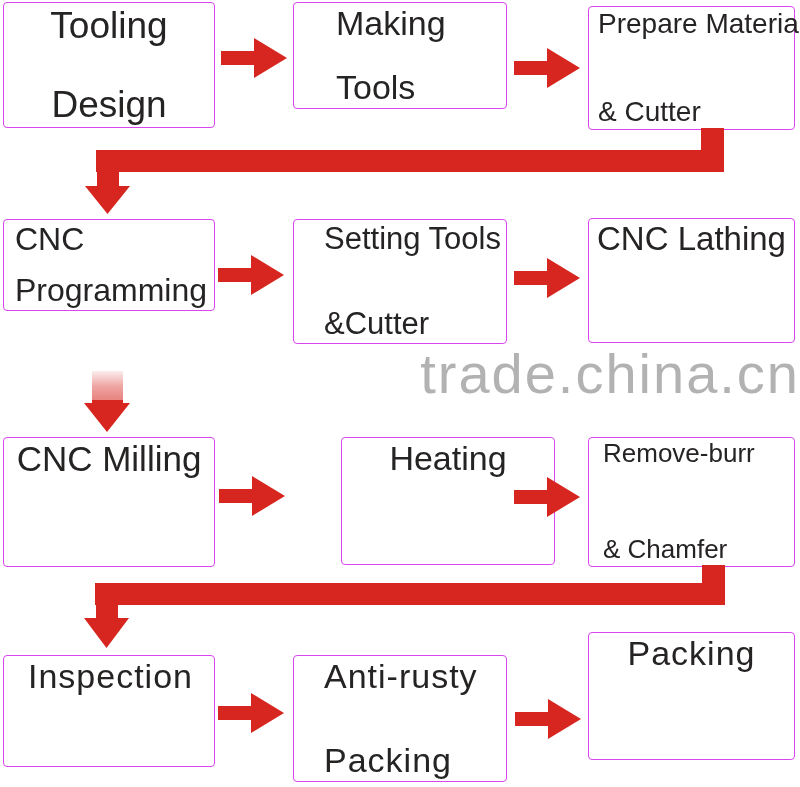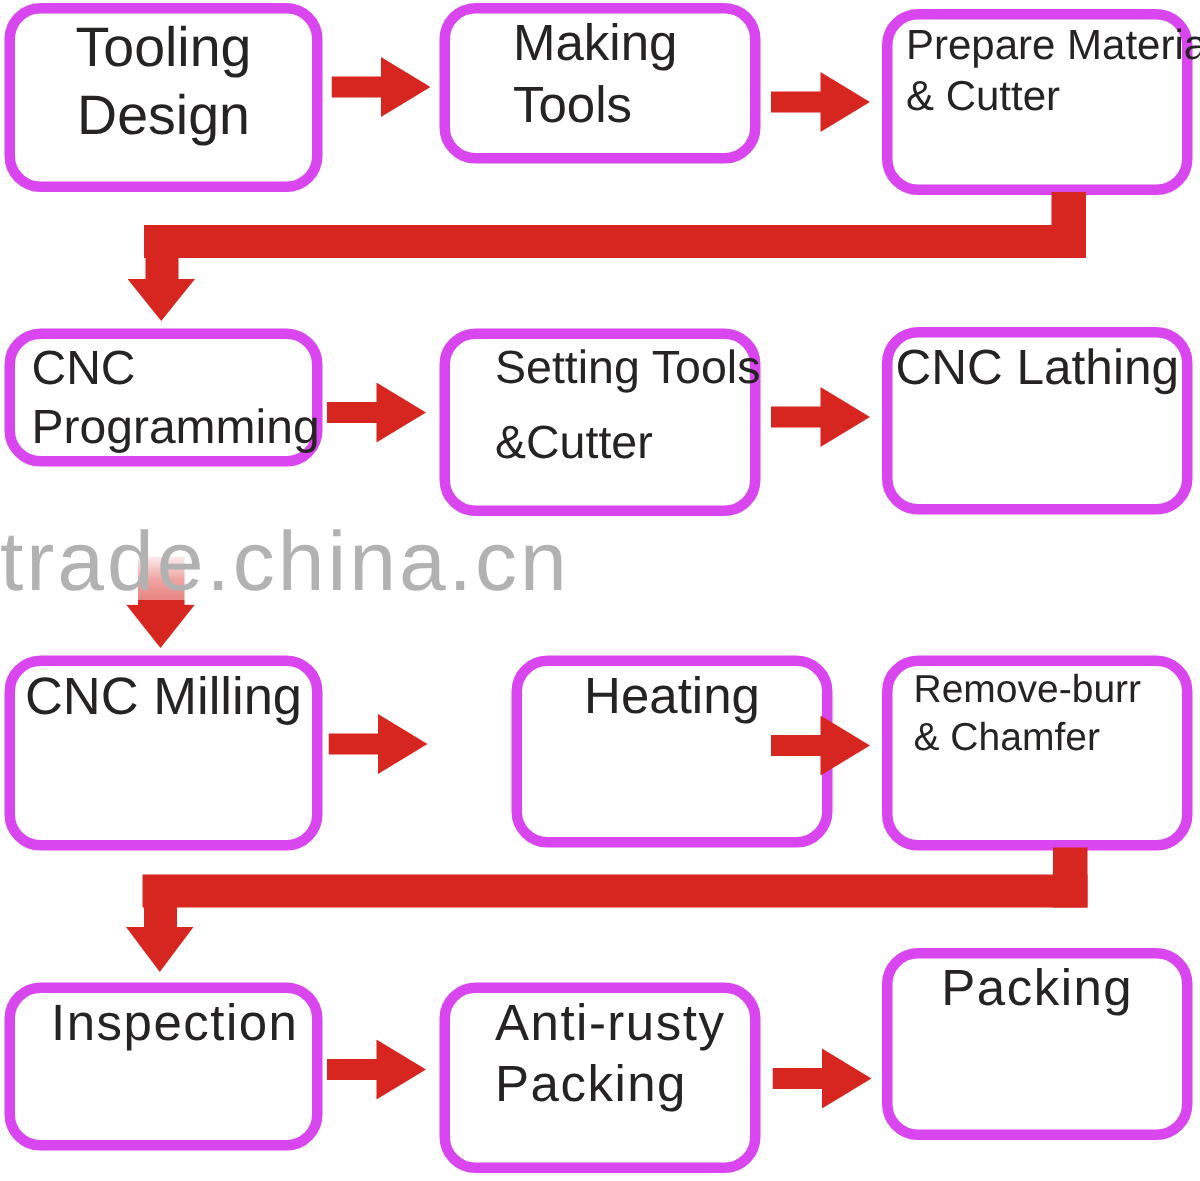--- a/index.html
+++ b/index.html
@@ -1,22 +1,22 @@
 <!DOCTYPE html>
 <html><head>
 <meta charset="utf-8">
 <style>
   html,body{margin:0;padding:0;background:#ffffff;}
   #canvas{
     position:relative;width:800px;height:787px;background:#ffffff;overflow:hidden;
     font-family:"Liberation Sans",sans-serif;
   }
   .box{
-    position:absolute;background:#fff;border:7px solid #d946ef;border-radius:24px;
-    box-sizing:border-box;display:flex;flex-direction:column;justify-content:flex-start;
+    position:absolute;background:#fff;border:1px solid #d946ef;border-radius:4px;
+    box-sizing:border-box;display:flex;flex-direction:column;justify-content:space-between;
     color:#262323;line-height:1.22;z-index:1;
   }
   .box .l{display:block;white-space:nowrap;}
   .center{align-items:center;}
   
   .r1c1{left:3px;top:2px;width:212px;height:126px;font-size:37px;}
   .r1c2{left:293px;top:2px;width:214px;height:107px;padding-left:42px;font-size:34px;}
   .r1c3{left:588px;top:6px;width:207px;height:124px;padding-left:9px;font-size:28px;}
   .r2c1{left:3px;top:219px;width:212px;height:92px;padding-left:11px;font-size:32px;}
   .r2c2{left:293px;top:219px;width:214px;height:125px;padding-left:30px;font-size:31px;gap:12px;}
@@ -48,21 +48,21 @@
   .tri{position:absolute;background:#d7251f;clip-path:polygon(0 0,100% 0,50% 100%);z-index:1;}
   .c1head{left:85px;top:186px;width:45px;height:28px;}
   .c2head{left:84px;top:618px;width:45px;height:30px;}
   
   .midshaft{position:absolute;left:92px;top:371px;width:31px;height:34px;z-index:1;
     background:linear-gradient(to bottom,rgba(215,37,31,0.15),rgba(215,37,31,0.75) 45%,#d7251f 80%);}
   .midhead{left:84px;top:403px;width:46px;height:29px;}
   
   .wm-band{position:absolute;left:0;top:344px;width:800px;height:56px;
     background:rgba(255,255,255,0.45);z-index:2;}
-  .wm-text{position:absolute;left:0;top:346px;width:800px;text-align:left;
+  .wm-text{position:absolute;left:0;top:346px;width:800px;text-align:right;
     font-size:56px;color:#b2b2b2;letter-spacing:2px;z-index:3;line-height:1;}
 </style>
 </head>
 <body>
 
 <div id="canvas">
 
   <div class="box r1c1 center">
     <span class="l">Tooling</span>
     <span class="l">Design</span>

